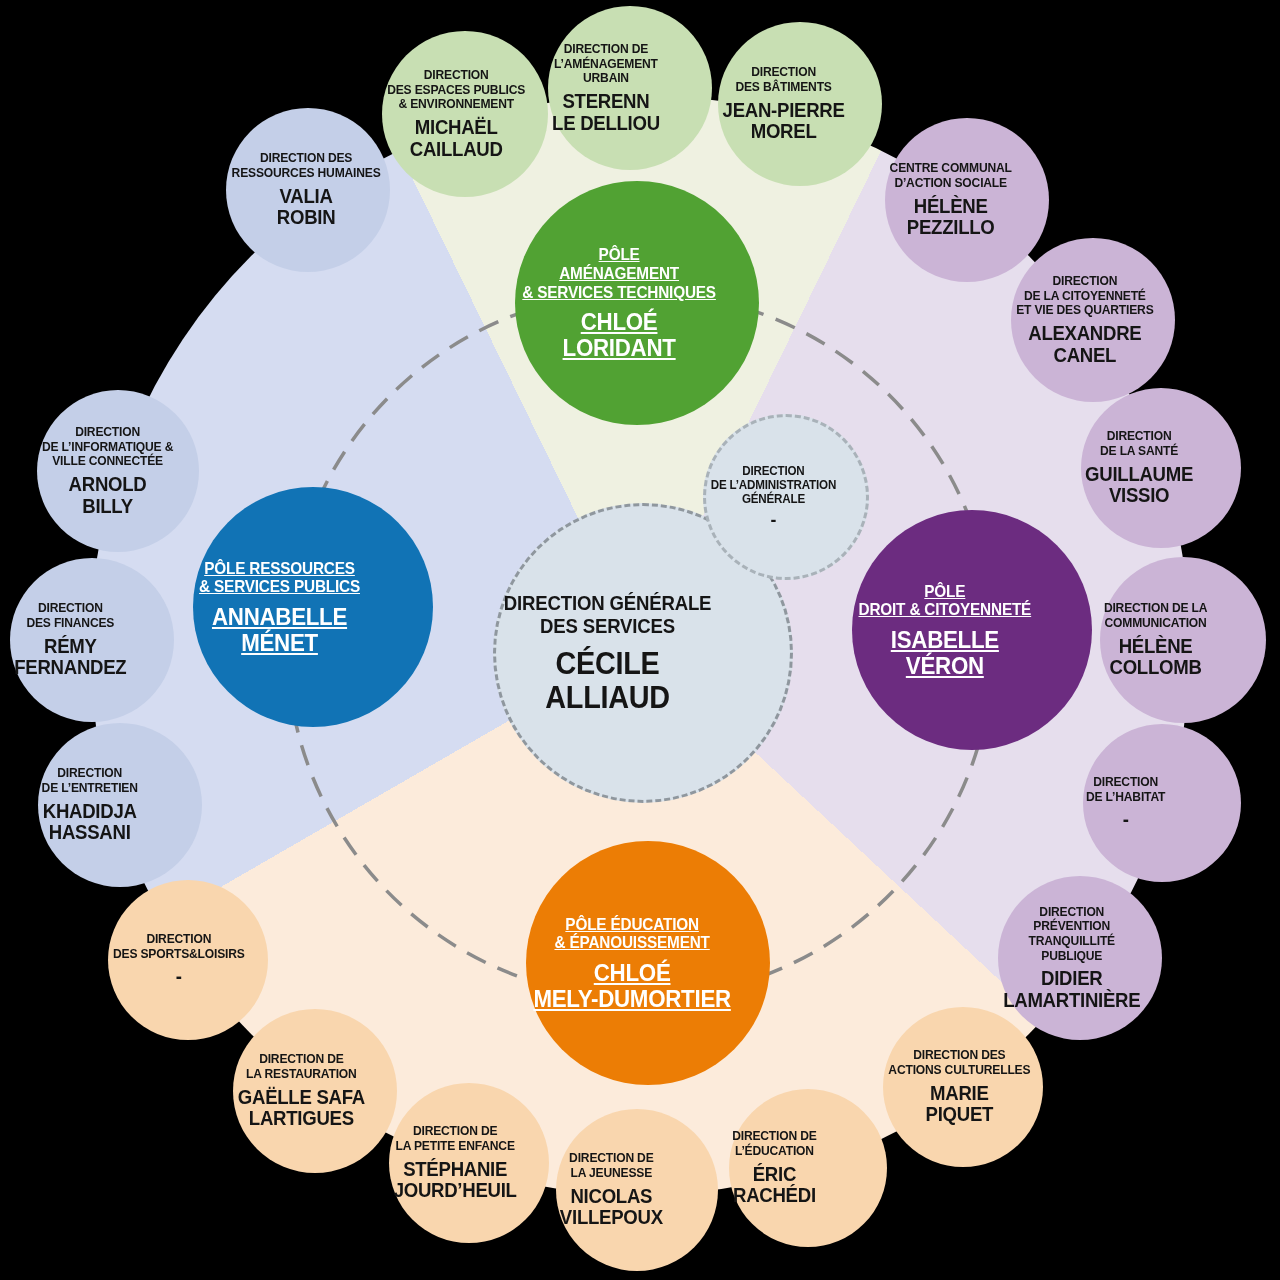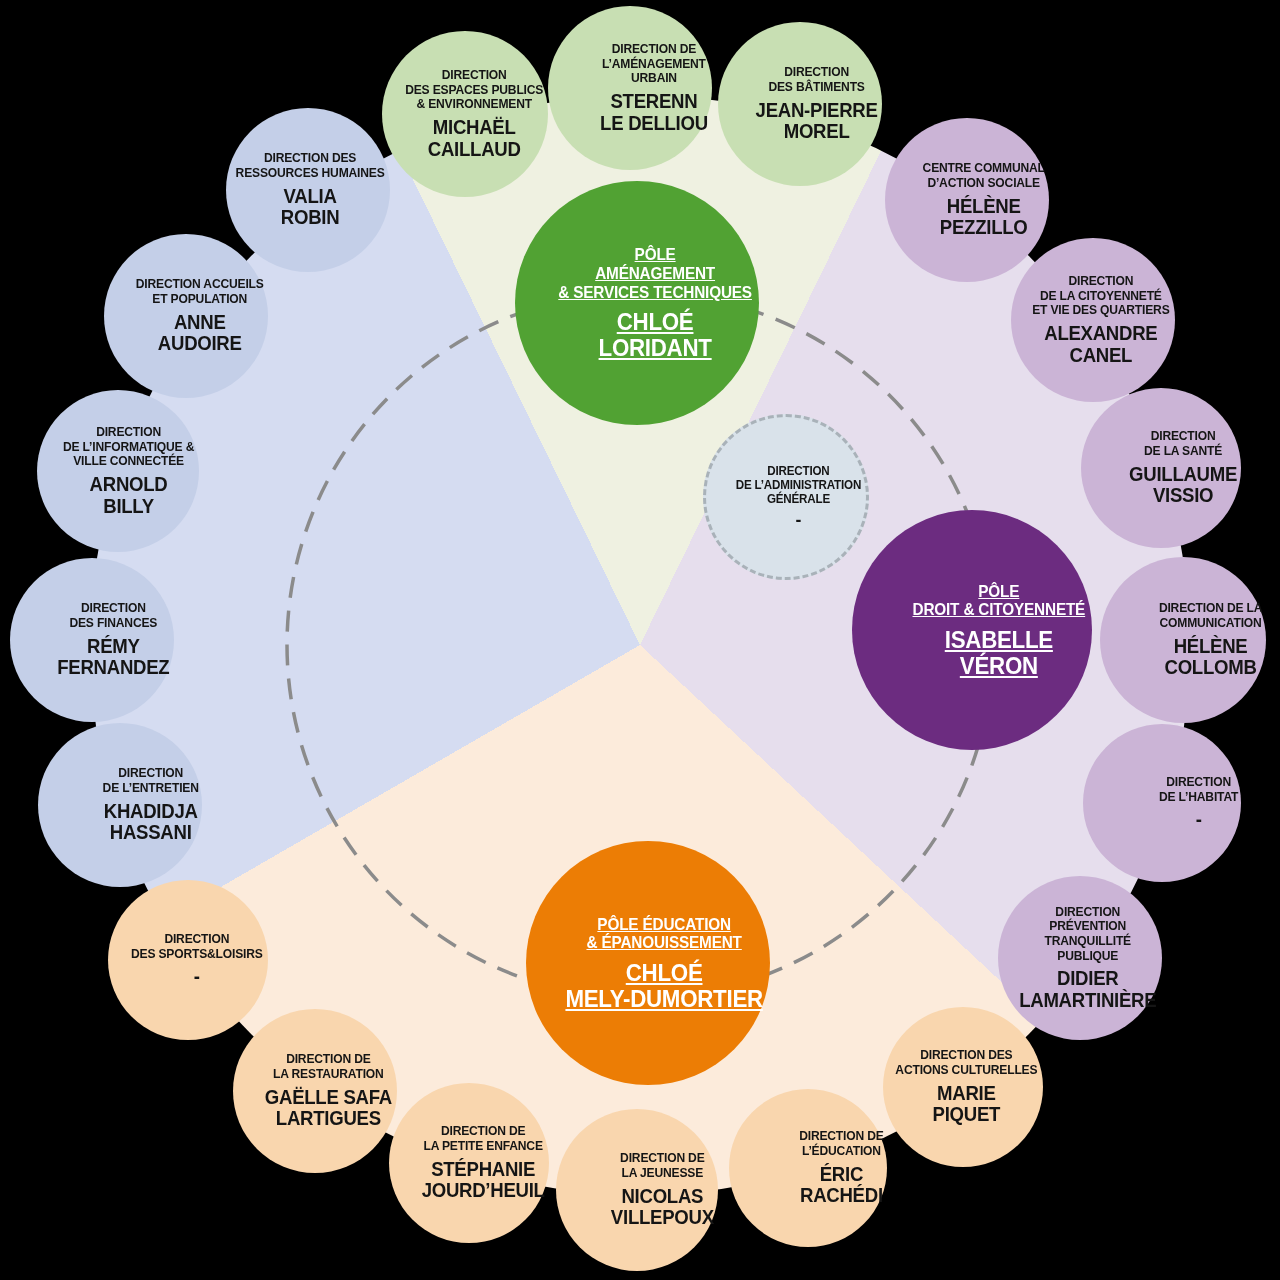--- a/index.html
+++ b/index.html
@@ -22,21 +22,21 @@
   }
 
   .ring { position:absolute; left:0; top:0; z-index:2; }
 
   
   .c {
     position:absolute; border-radius:50%;
     left: calc(var(--x)*1px - var(--r)*1px);
     top:  calc(var(--y)*1px - var(--r)*1px);
     width: calc(var(--r)*2px); height: calc(var(--r)*2px);
-    display:flex; align-items:center; justify-content:flex-end;
+    display:flex; align-items:center; justify-content:flex-start;
     text-align:center; color:#151515;
   }
   .txt {
     display:flex; flex-direction:column; align-items:center;
     transform: scaleX(.93); white-space: pre-line;
   }
   .t { font-weight:700; font-size:13px; line-height:1.13; letter-spacing:-.2px; }
   .n { font-weight:700; font-size:20px; line-height:1.07; letter-spacing:-.3px; margin-top:5px; }
 
   .sat { z-index:3; }
@@ -127,25 +127,20 @@
 TRANQUILLITÉ
 PUBLIQUE</span><span class="n">DIDIER
 LAMARTINIÈRE</span></div>
   </div>
 
   <div class="c sat sat-blue" style="--x:308; --y:190; --r:82">
     <div class="txt"><span class="t">DIRECTION DES
 RESSOURCES HUMAINES</span><span class="n">VALIA
 ROBIN</span></div>
   </div>
-  <div class="c sat sat-blue" style="--x:186; --y:316; --r:82">
-    <div class="txt"><span class="t">DIRECTION ACCUEILS
-ET POPULATION</span><span class="n">ANNE
-AUDOIRE</span></div>
-  </div>
   <div class="c sat sat-blue" style="--x:118; --y:471; --r:81">
     <div class="txt"><span class="t">DIRECTION
 DE L’INFORMATIQUE &amp;
 VILLE CONNECTÉE</span><span class="n">ARNOLD
 BILLY</span></div>
   </div>
   <div class="c sat sat-blue" style="--x:92; --y:640; --r:82">
     <div class="txt"><span class="t">DIRECTION
 DES FINANCES</span><span class="n">RÉMY
 FERNANDEZ</span></div>
@@ -185,30 +180,40 @@
 ACTIONS CULTURELLES</span><span class="n">MARIE
 PIQUET</span></div>
   </div>
 
   <div class="c pole pole-green" style="--x:637; --y:303; --r:122">
     <div class="txt"><span class="t">PÔLE
 AMÉNAGEMENT
 &amp; SERVICES TECHNIQUES</span><span class="n">CHLOÉ
 LORIDANT</span></div>
   </div>
+  <div class="c pole pole-blue" style="--x:313; --y:607; --r:120">
+    <div class="txt"><span class="t">PÔLE RESSOURCES
+&amp; SERVICES PUBLICS</span><span class="n">ANNABELLE
+MÉNET</span></div>
+  </div>
   <div class="c pole pole-purple" style="--x:972; --y:630; --r:120">
     <div class="txt"><span class="t">PÔLE
 DROIT &amp; CITOYENNETÉ</span><span class="n">ISABELLE
 VÉRON</span></div>
   </div>
   <div class="c pole pole-orange" style="--x:648; --y:963; --r:122">
     <div class="txt"><span class="t">PÔLE ÉDUCATION
 &amp; ÉPANOUISSEMENT</span><span class="n">CHLOÉ
 MELY-DUMORTIER</span></div>
   </div>
 
+  <div class="c center" style="--x:640; --y:650; --r:147">
+    <div class="txt"><span class="t">DIRECTION GÉNÉRALE
+DES SERVICES</span><span class="n">CÉCILE
+ALLIAUD</span></div>
+  </div>
   <div class="c sub" style="--x:783; --y:494; --r:80">
     <div class="txt"><span class="t">DIRECTION
 DE L’ADMINISTRATION
 GÉNÉRALE</span><span class="n">-</span></div>
   </div>
 
 </div>
 
 </body></html>

